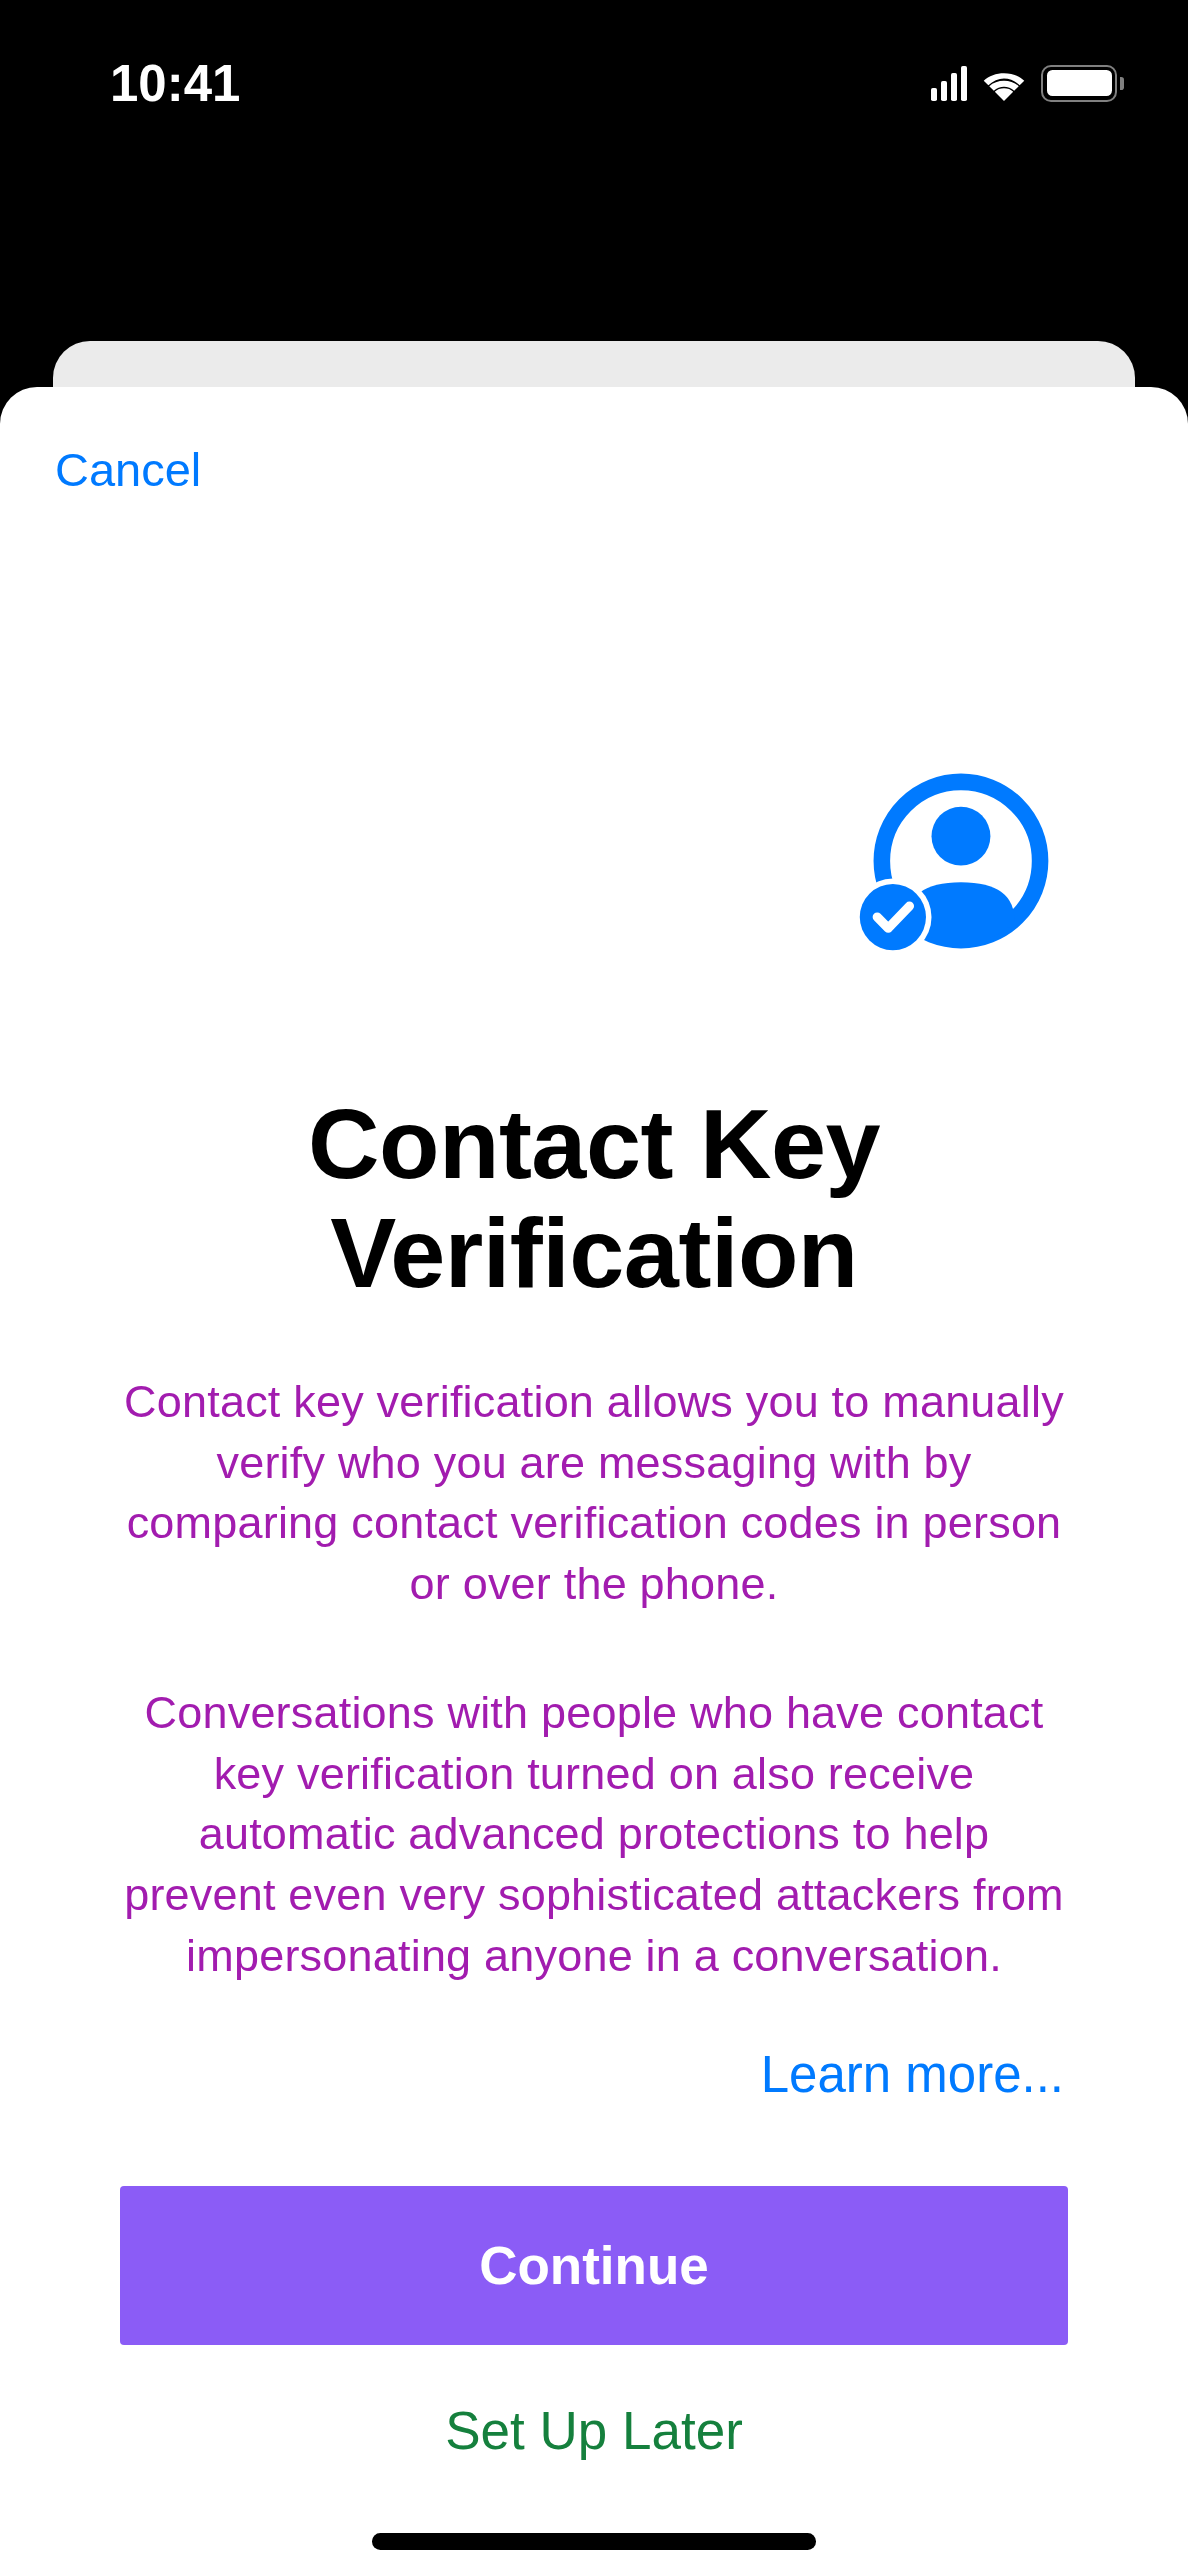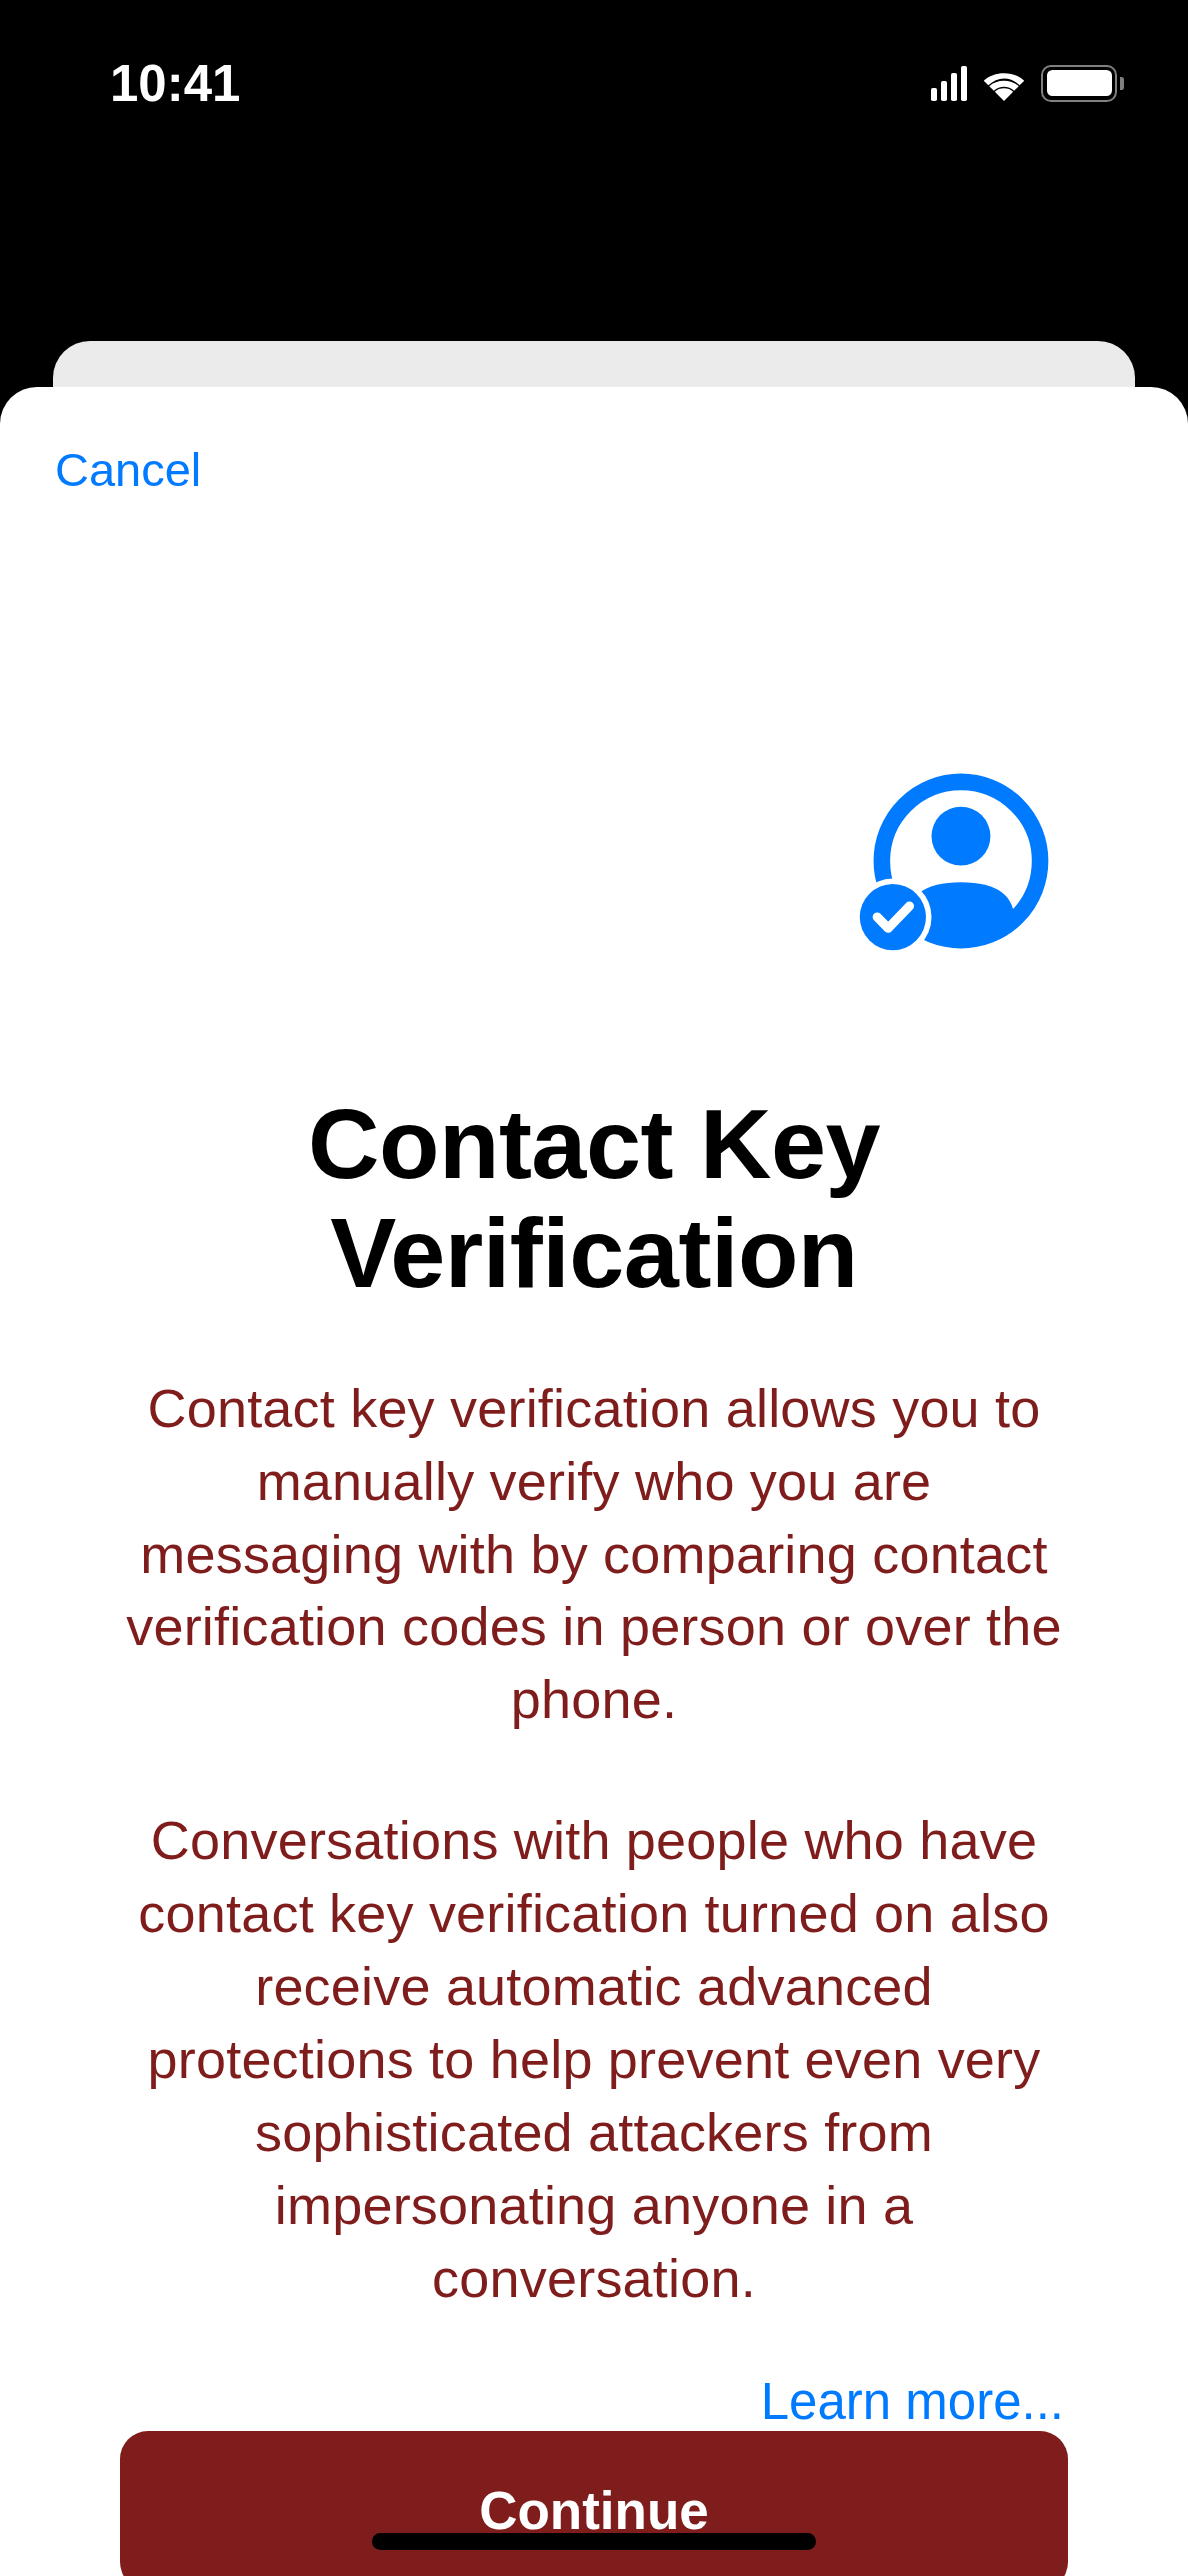--- a/index.html
+++ b/index.html
@@ -146,25 +146,25 @@
       font-size: 99px;
       font-weight: 700;
       text-align: center;
       line-height: 1.1;
       letter-spacing: -0.5px;
       color: #000;
       margin-bottom: 64px;
     }
 
     .description {
-      font-size: 54px;
+      font-size: 45px;
       font-weight: 400;
       text-align: center;
       line-height: 1.35;
-      color: #7f1d1d;
+      color: #a21caf;
       letter-spacing: 0.2px;
     }
 
     .description p {
       margin-bottom: 68px;
     }
 
     .description p:last-child {
       margin-bottom: 10px;
     }
@@ -185,24 +185,24 @@
     .sheet-footer {
       padding: 0 120px 115px;
       display: flex;
       flex-direction: column;
       align-items: center;
       gap: 55px;
     }
 
     .continue-btn {
       width: 100%;
-      background: #7f1d1d;
+      background: #8b5cf6;
       color: #fff;
       border: none;
-      border-radius: 28px;
+      border-radius: 4px;
       font-size: 53px;
       font-weight: 600;
       font-family: inherit;
       padding: 49px 0;
       cursor: pointer;
     }
 
     .setup-later-btn {
       background: none;
       border: none;

